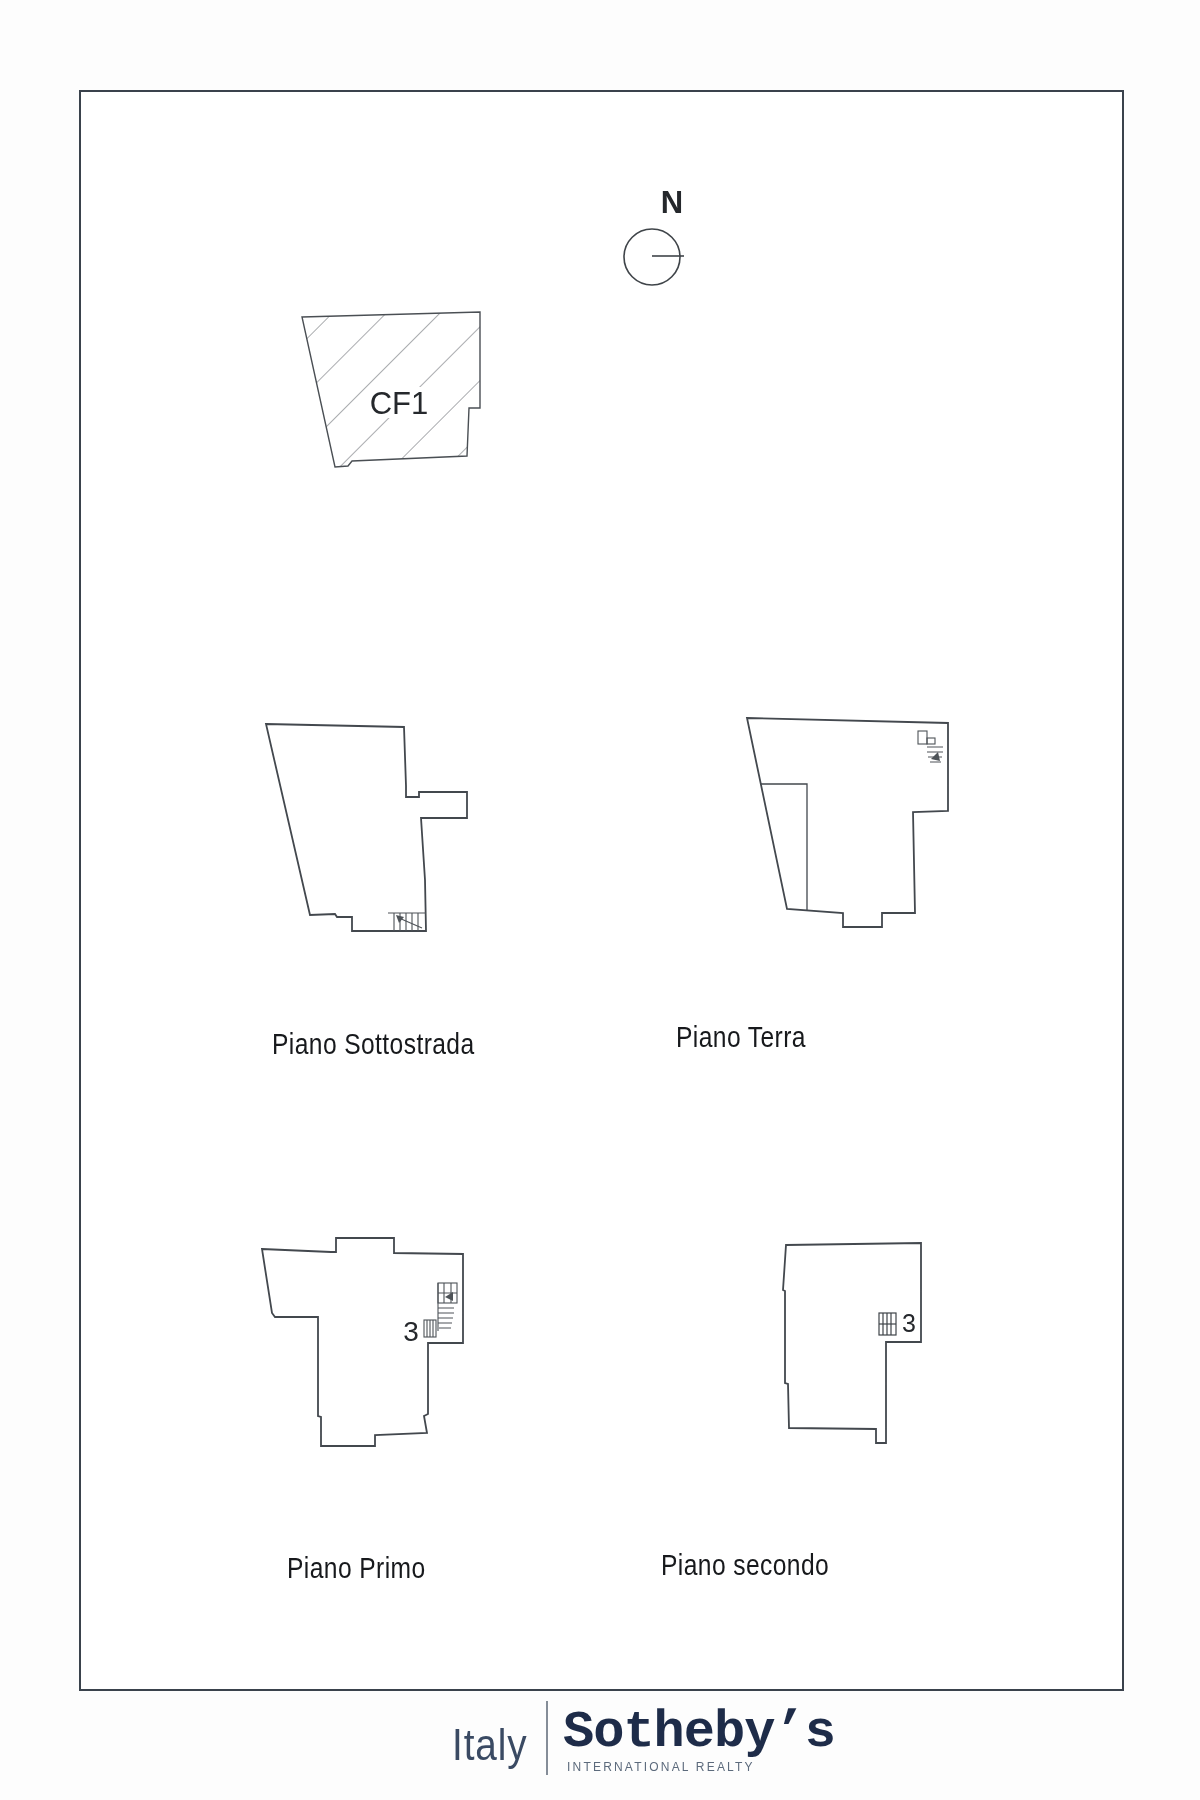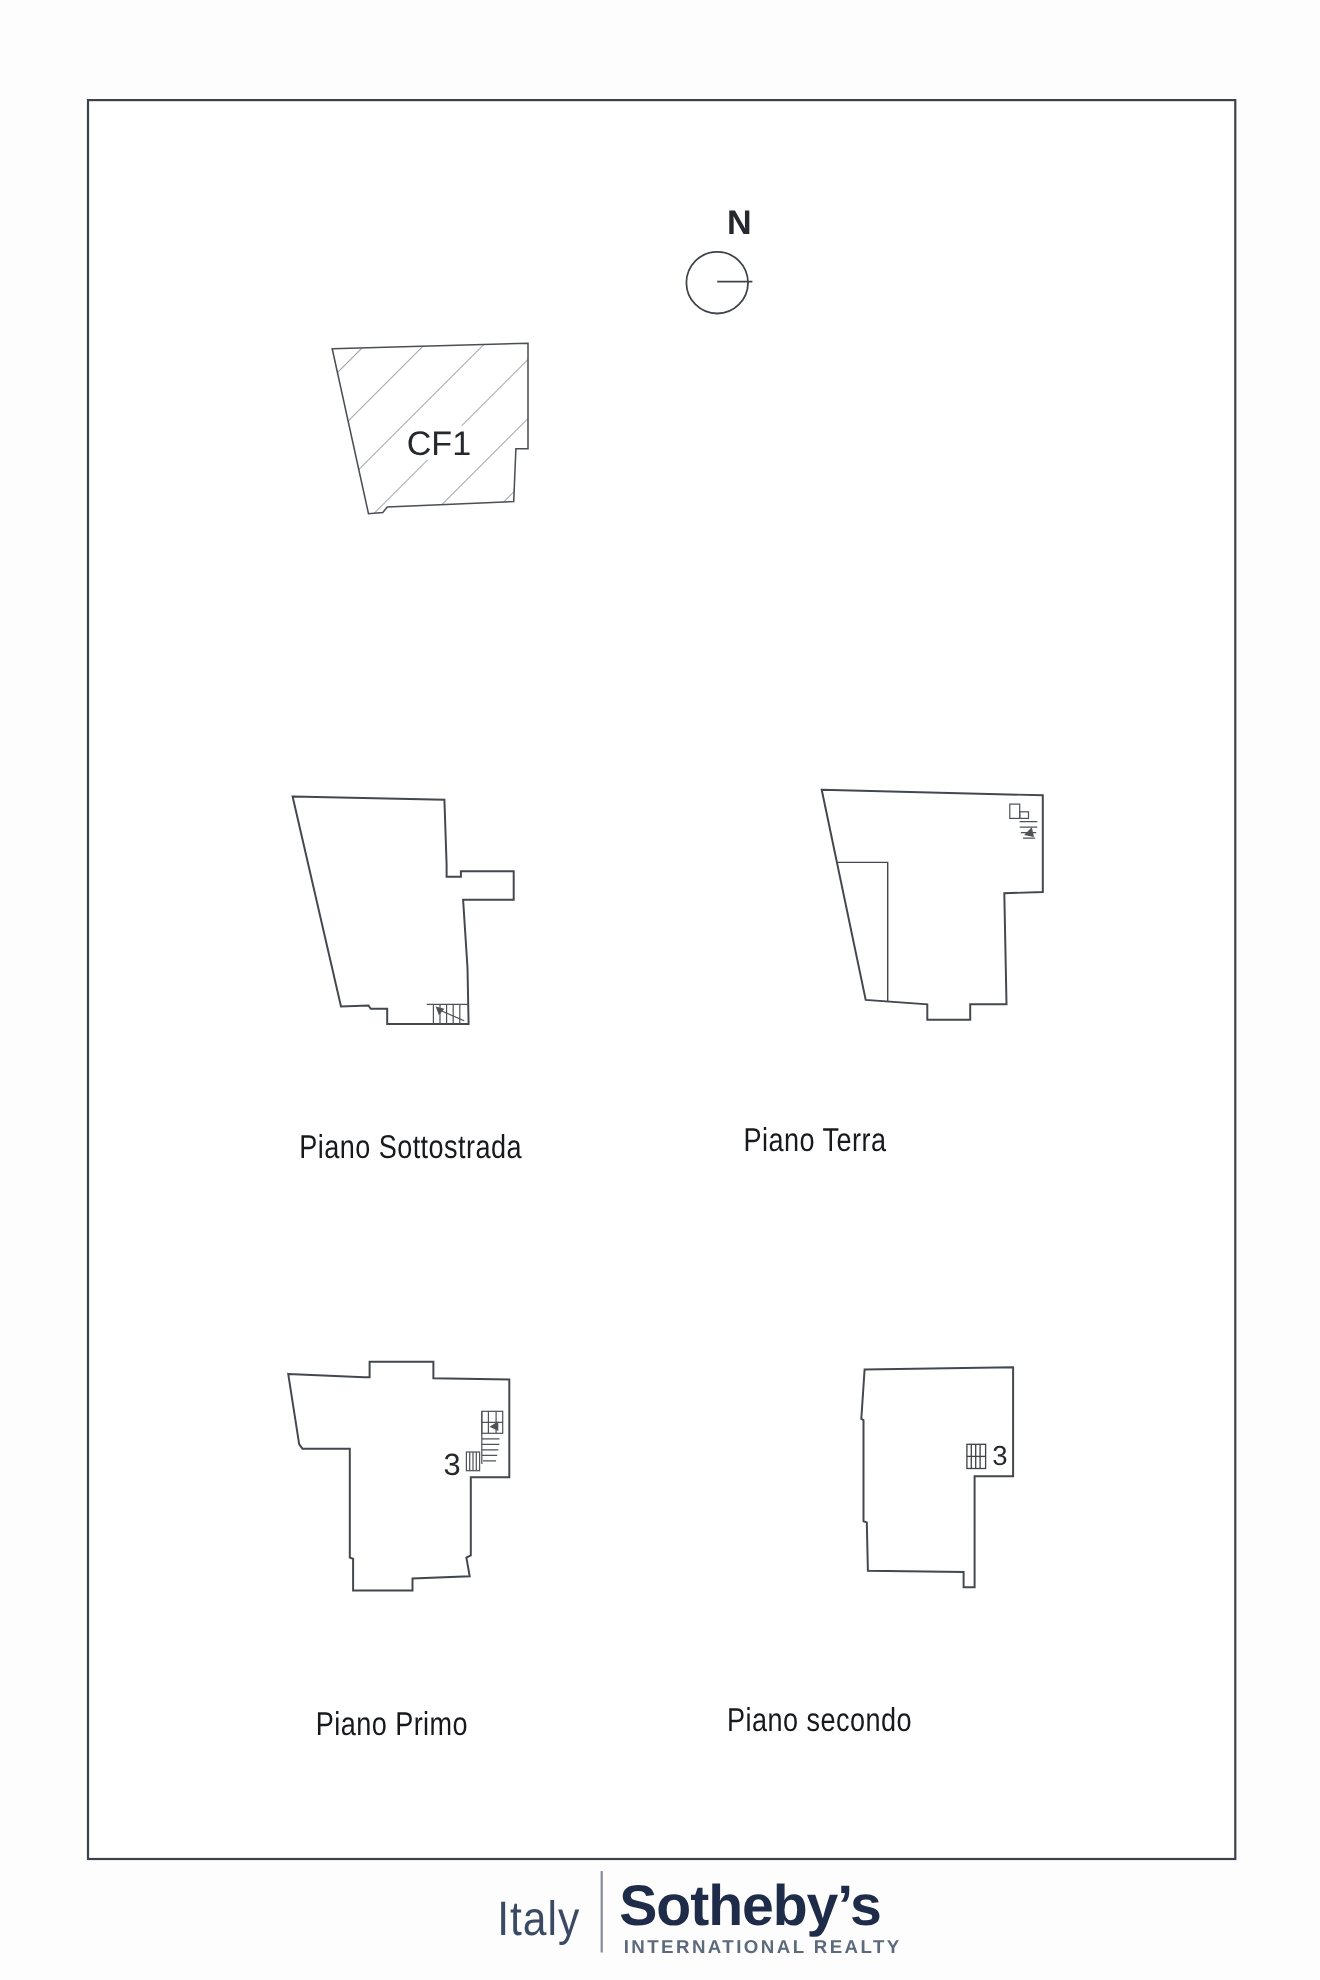--- a/index.html
+++ b/index.html
@@ -38,29 +38,28 @@
     font-size:44px;font-weight:300;color:#3a4a63;
     transform:scaleX(0.88);transform-origin:0 0;
     letter-spacing:1px;
   }
   .footer-divider{
     position:absolute;left:546px;top:1701px;
     width:2px;height:74px;background:#858d98;
   }
   .footer-brand{
     position:absolute;left:563px;top:1703px;
-    font-family:Liberation Sans, sans-serif;
+    font-family:Liberation Mono, monospace;
     font-size:52px;font-weight:700;color:#1e2c49;
     letter-spacing:-1px;white-space:nowrap;
   }
   .footer-tagline{
     position:absolute;left:567px;top:1760px;
-    font-size:17px;letter-spacing:2.2px;color:#5c6a7c;
+    font-size:12px;letter-spacing:2.2px;color:#5c6a7c;
     white-space:nowrap;
-    font-weight:bold;
   }
   svg text{font-family:"Liberation Sans",sans-serif;fill:#25282c;}
 </style>
 </head>
 <body>
 
 <div class="page">
 
   <div class="sheet-border"></div>
 

